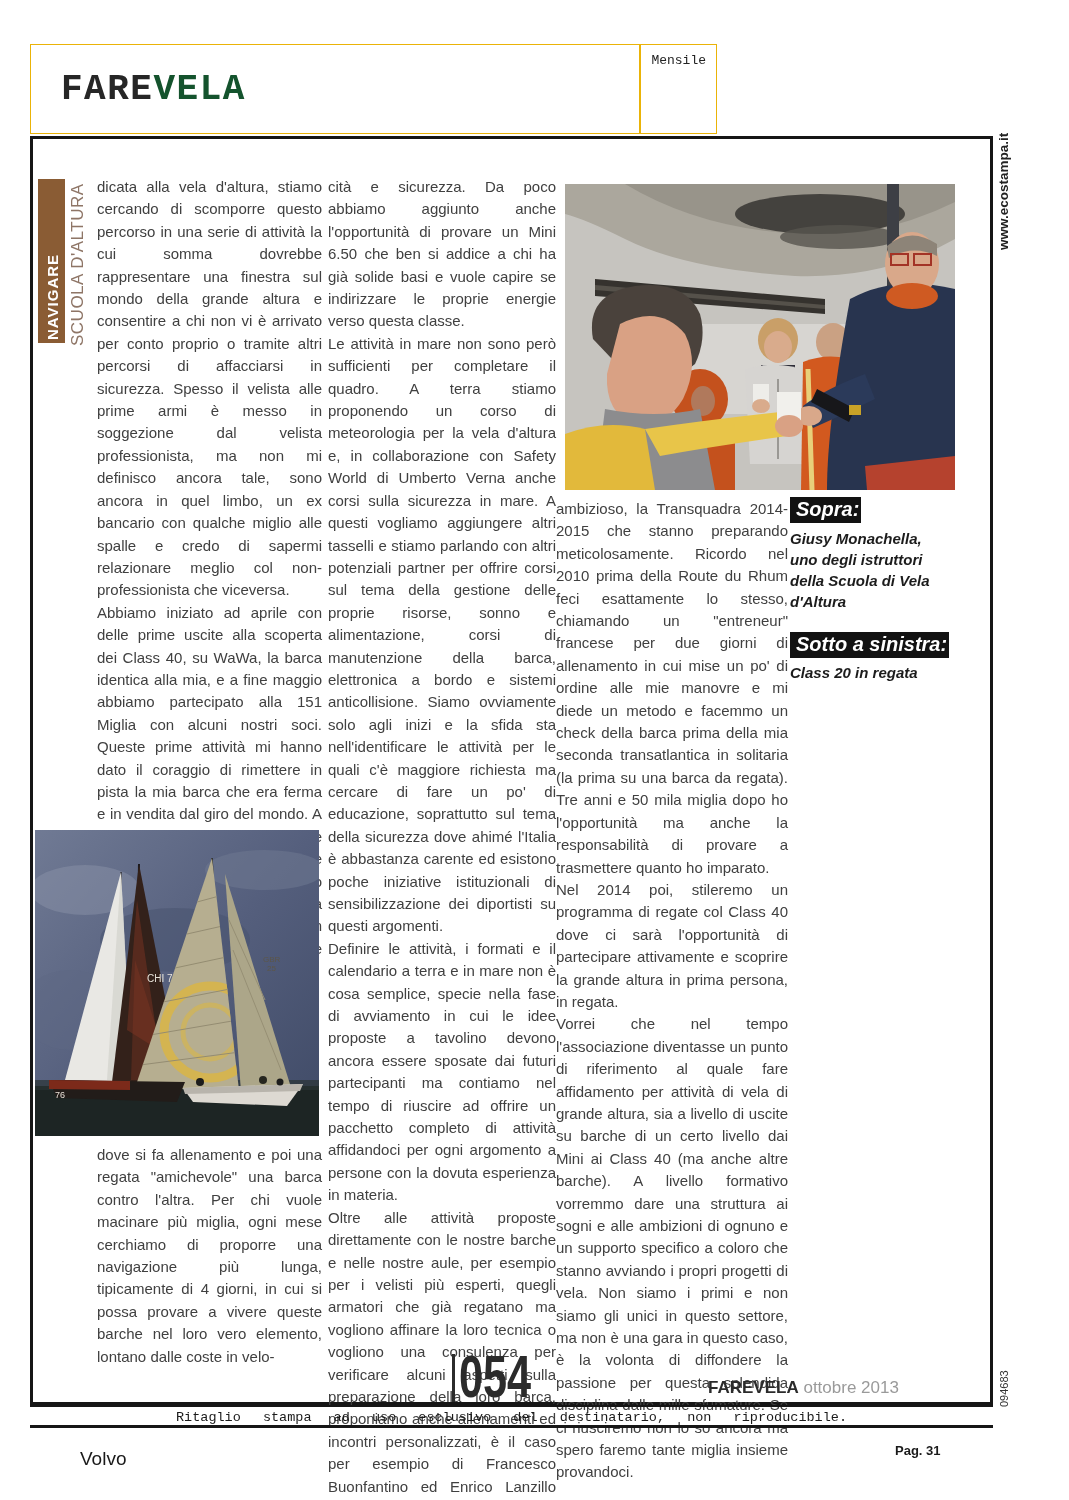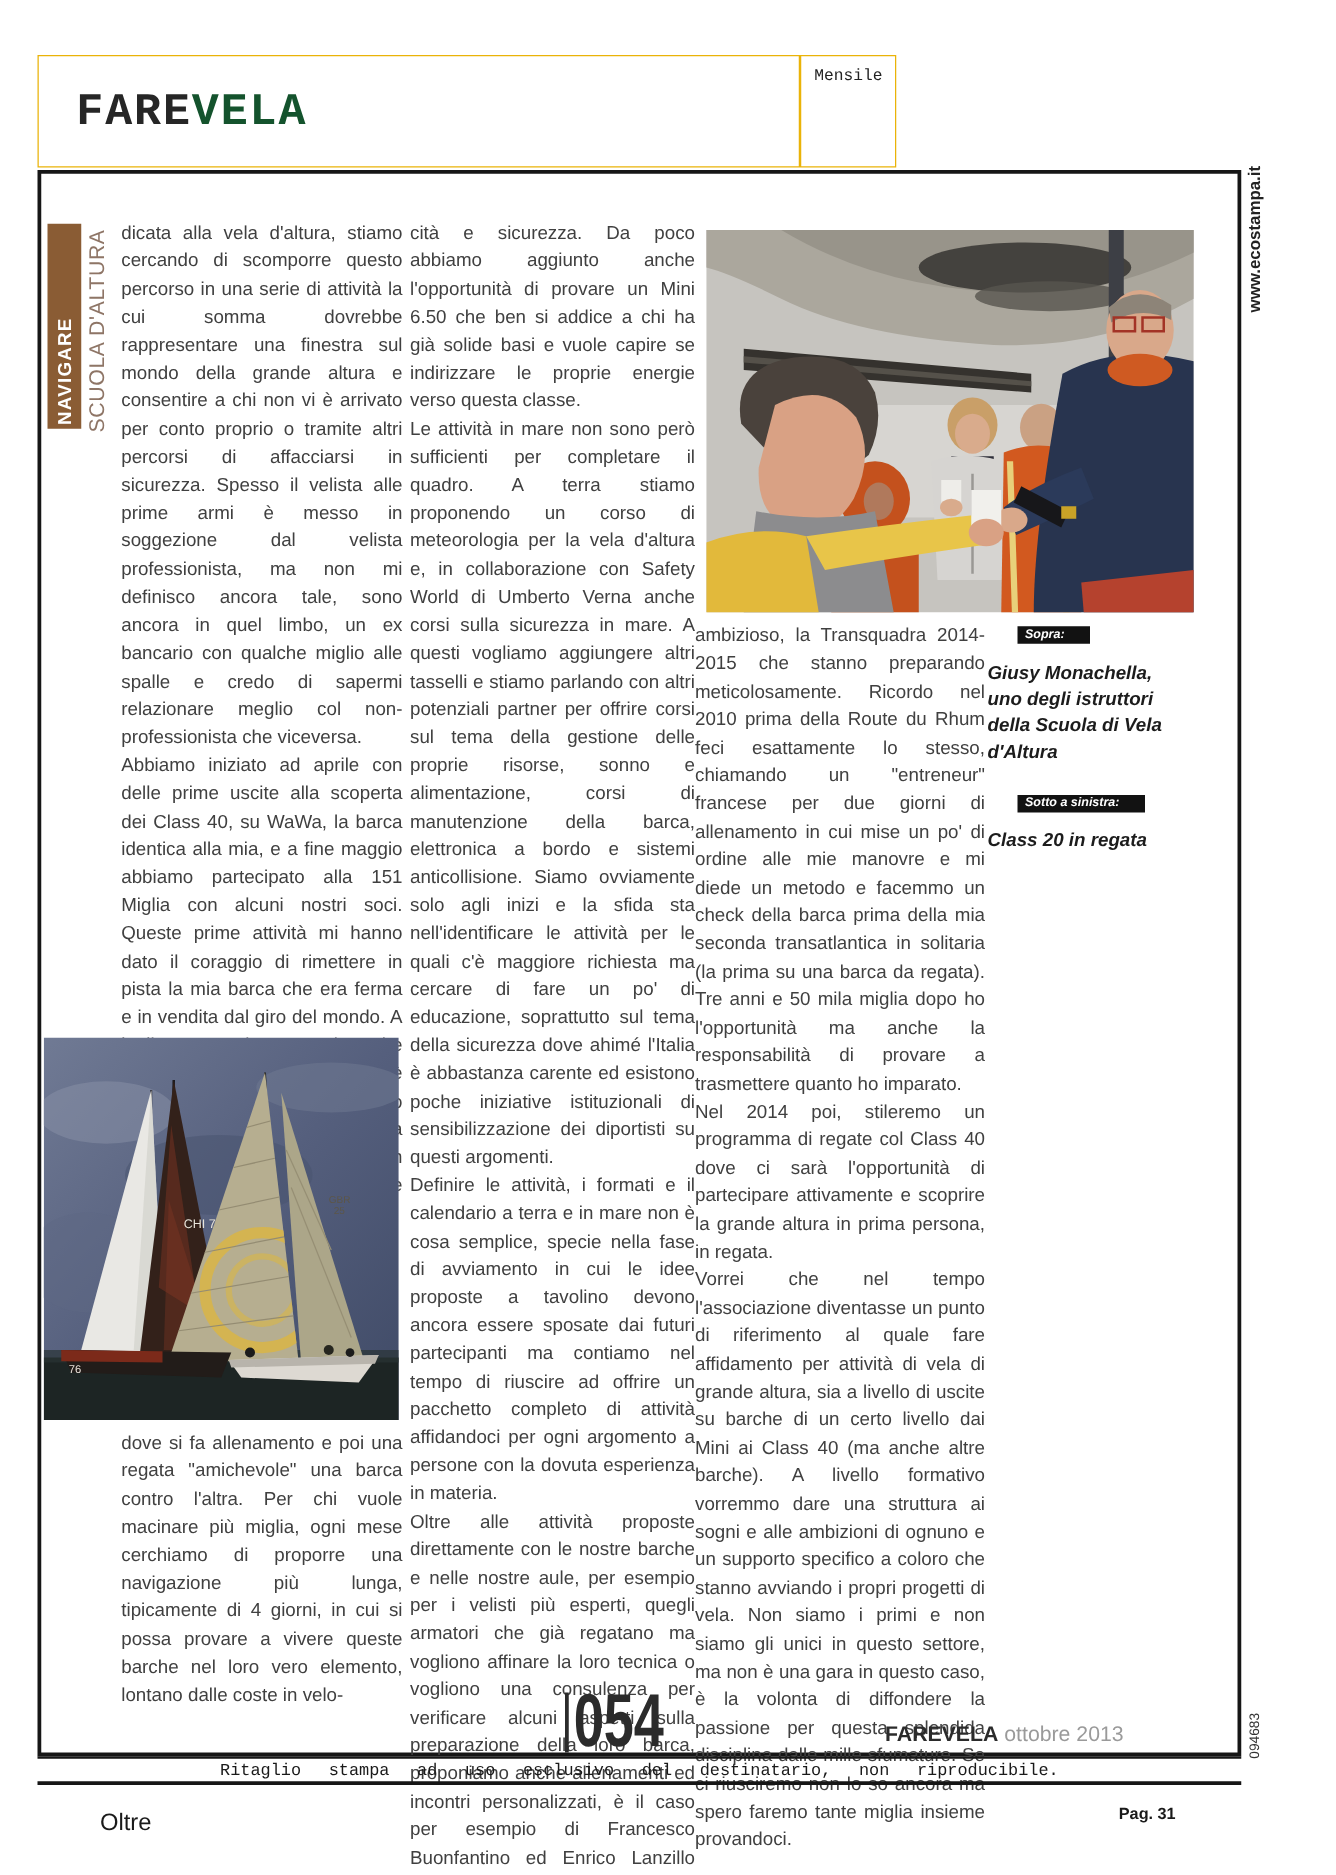--- a/index.html
+++ b/index.html
@@ -23,21 +23,21 @@
   .vtext{position:absolute;transform:rotate(-90deg);transform-origin:0 0;white-space:nowrap;}
   #nav-label{color:#ffffff;font-weight:bold;font-size:15px;letter-spacing:1px;line-height:26px;}
   #subnav-label{color:#8e7566;font-size:17px;letter-spacing:0.5px;line-height:24px;}
 
   
   .col{font-size:15px;line-height:22.4px;text-align:justify;color:#404040;}
   .col p{margin:0;}
 
   
   .cap-label{display:inline-block;background:#121212;color:#ffffff;font-style:italic;font-weight:bold;
-             font-size:10px;padding:1px 20px 2px 6px;margin-left:24px;}
+             font-size:20px;padding:1px 2px 2px 6px;}
   .cap-text{font-style:italic;font-weight:bold;font-size:15px;line-height:21px;color:#1c1c1c;}
 
   
   #pagenum{font-weight:bold;font-size:60px;color:#2b2b2b;transform:scaleX(0.72);transform-origin:0 0;line-height:52px;}
   #pagenum-bar{width:3px;height:48px;background:#2b2b2b;}
   #mag-credit{font-size:17px;color:#2b2b2b;}
   #mag-credit .issue{color:#9a9a9a;font-weight:normal;}
   #disclaimer{border-top:2px solid #161616;border-bottom:3px solid #161616;box-sizing:border-box;
               font-family:"Liberation Mono",monospace;font-size:13.5px;color:#1a1a1a;
               text-align:center;word-spacing:14px;padding-top:3px;}
@@ -209,16 +209,16 @@
   <div id="pagenum" class="abs" style="left:459px;top:1351px;">054</div>
   <div id="mag-credit" class="abs" style="left:708px;top:1378px;">
     <b>FAREVELA</b>
     <span class="issue">ottobre 2013</span>
   </div>
 
   <div id="disclaimer" class="abs" style="left:30px;top:1405px;width:963px;height:23px;">
     <span>Ritaglio stampa ad uso esclusivo del destinatario, non riproducibile.</span>
   </div>
 
-  <div id="brand" class="abs" style="left:80px;top:1448px;">Oltre</div>
+  <div id="brand" class="abs" style="left:80px;top:1448px;">Volvo</div>
   <div id="pageref" class="abs" style="left:895px;top:1443px;">Pag. 31</div>
 
 </div>
 
 </body></html>

